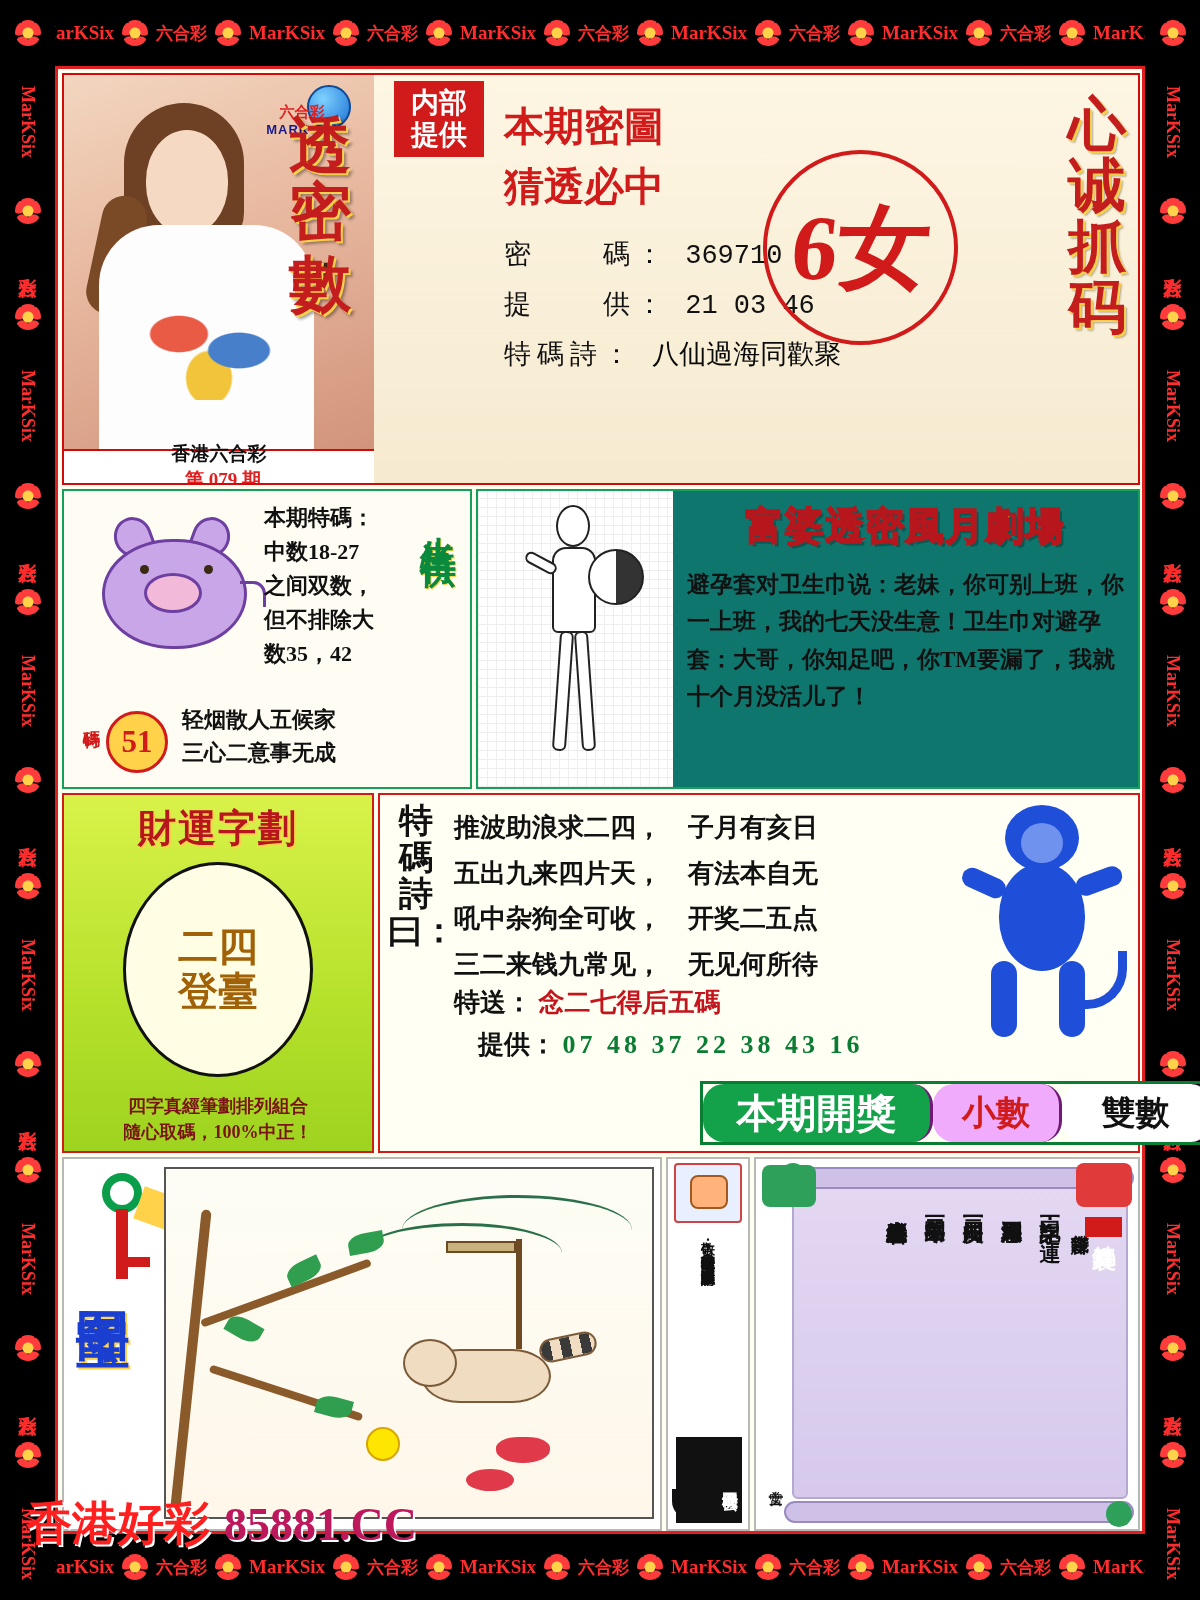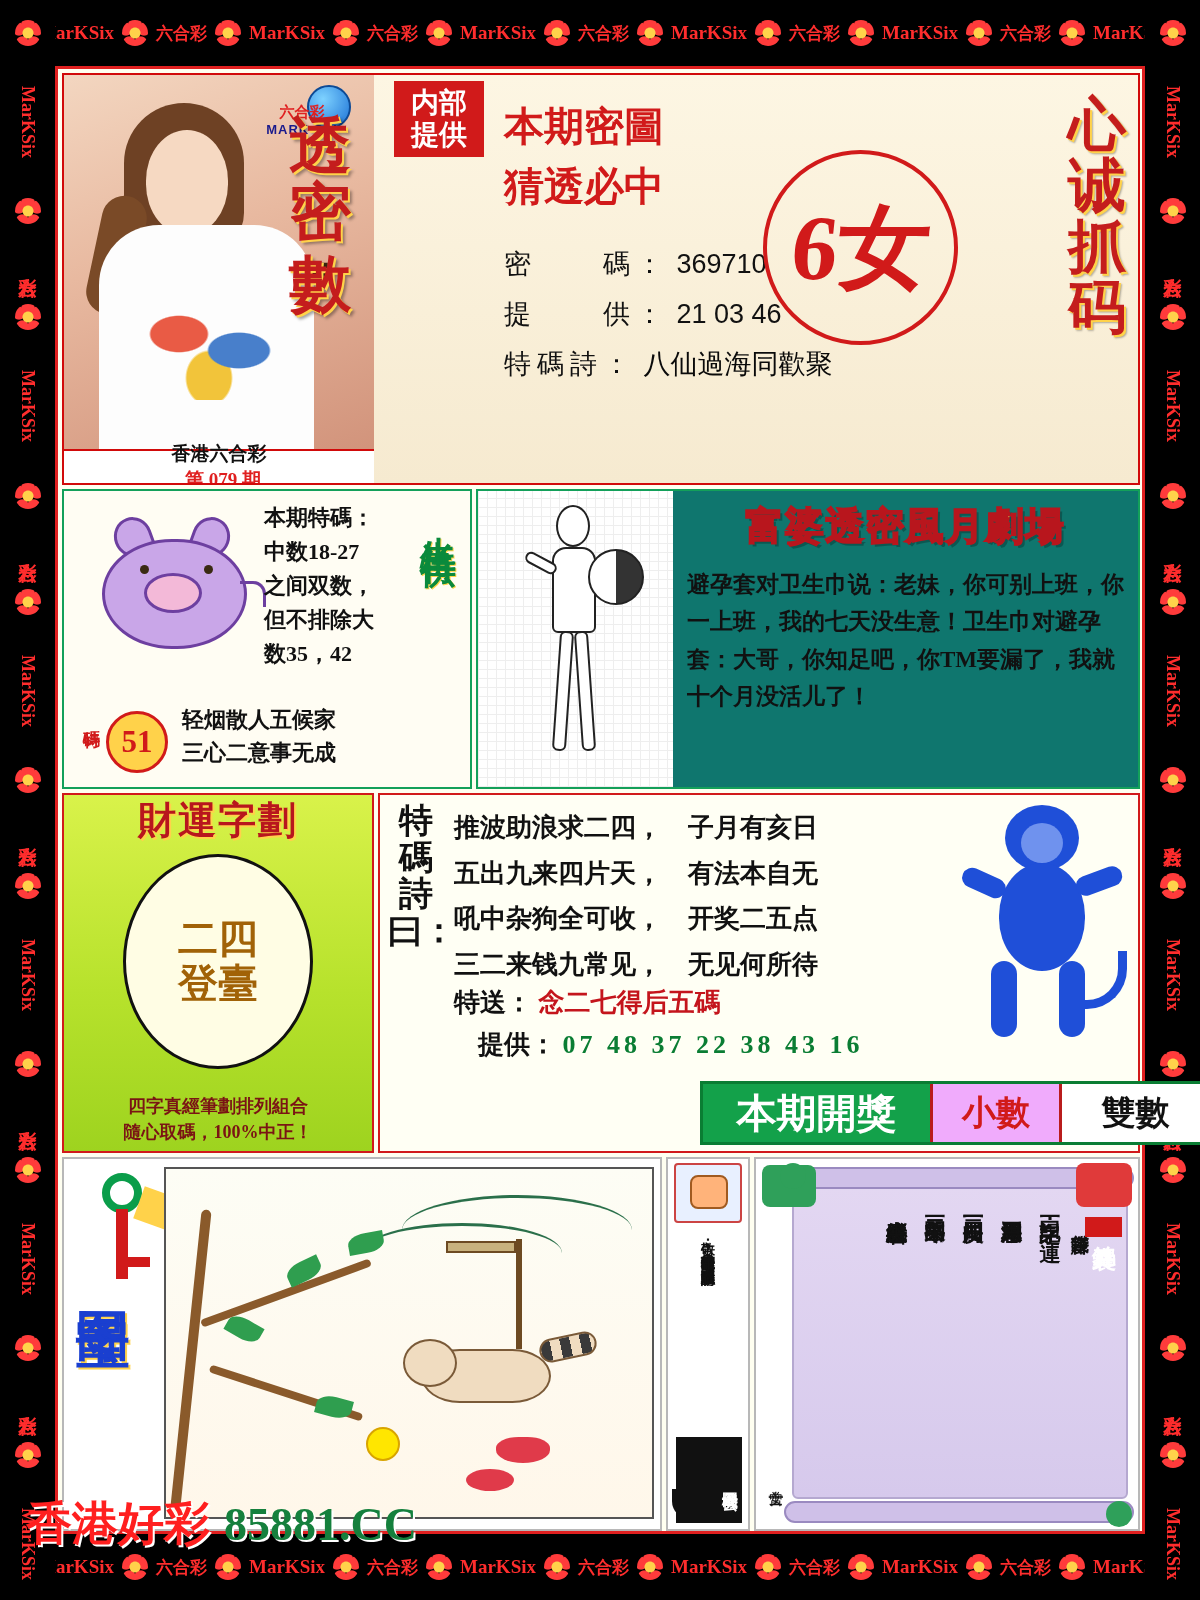--- a/index.html
+++ b/index.html
@@ -145,22 +145,22 @@
     font-size:28px; line-height:1.15; padding:6px 10px;
     font-family:"Liberation Serif", serif;
     writing-mode:horizontal-tb; text-align:center; width:90px;
   }
   .title-lines {
     position:absolute; left:130px; top:22px;
     font-family:"Liberation Serif", serif;
     color:#d11a1a; font-weight:bold; font-size:40px; line-height:1.5;
   }
   .info-lines {
-    position:absolute; left:130px; top:165px;
-    font-family:Liberation Sans, sans-serif;
+    position:absolute; left:130px; top:157px;
+    font-family:Liberation Mono, monospace;
     font-size:27px; line-height:1.85; color:#111;
   }
   .info-lines .lbl { letter-spacing:6px; }
   .info-lines .val { color:#111; }
   .info-lines .poem { color:#0a0a0a; }
 
   .seal {
     position:absolute; right:180px; top:75px;
     width:195px; height:195px; border-radius:50%;
     border:4px solid #d11a1a;
@@ -268,21 +268,21 @@
   }
 
   
   .row3 {
     position:absolute; left:4px; top:724px; width:1078px; height:360px;
     display:flex; gap:4px;
   }
   .cai-yun {
     width:312px; border:2px solid #d11a1a;
     background:linear-gradient(180deg,#d9f24a,#b7e22c 55%,#9ed31f);
-    position:relative; 
+    position:relative; padding-top:8px;
   }
   .cy-title {
     text-align:center; font-family:"Liberation Serif", serif;
     font-weight:bold; font-size:38px; color:#b8161d;
     text-shadow:2px 2px 0 #ffd24a;
     letter-spacing:2px;
   }
   .cy-oval {
     margin:8px auto 0; width:190px; height:215px;
     border:3px solid #111; border-radius:50%;
@@ -335,21 +335,22 @@
   .mk-leg-r { position:absolute; left:112px; top:160px; width:26px; height:76px; background:#1f4fd8; border-radius:14px; }
   .mk-tail { position:absolute; left:132px; top:150px; width:48px; height:58px; border:9px solid #1f4fd8; border-left:none; border-top:none; border-radius:0 0 40px 0; }
 
   .banner {
     position:absolute; left:320px; bottom:6px; width:750px; height:64px;
     display:flex; border:3px solid #0a7d33;
   }
   .bn-cell {
     display:flex; align-items:center; justify-content:center;
     font-family:"Liberation Serif", serif; font-weight:bold;
-    border-right:3px solid #b91c1c;
+    border-right:3px solid #701a75;
+    border-radius:21px;
   }
   .bn-1 { width:230px; background:#13a14a; color:#fff; font-size:40px; }
   .bn-2 { width:129px; background:#f0abfc; color:#d11a1a; font-size:34px; }
   .bn-3 { width:150px; background:#fff; color:#111; font-size:34px; }
 
   
   .row4 {
     position:absolute; left:4px; top:1088px; width:1078px; height:374px;
     display:flex; gap:4px;
   }
@@ -449,21 +450,21 @@
   .money-r { position:absolute; right:6px; top:4px; width:56px; height:44px; background:#e03a3a; border-radius:8px; }
 
   
   .watermark {
     position:absolute; left:0; bottom:44px; width:1200px; height:64px;
     display:flex; align-items:center; gap:14px; padding-left:26px;
     font-family:"Liberation Serif", serif; font-weight:bold;
     font-size:46px; z-index:20; pointer-events:none;
   }
   .wm-cn { color:#ff1f1f; text-shadow:2px 2px 0 #fff; }
-  .wm-num { color:#15803d; text-shadow:2px 2px 0 #fff; }
+  .wm-num { color:#be185d; text-shadow:2px 2px 0 #fff; }
 </style>
 </head>
 <body>
 
 <div class="page">
 
   <div class="border-strip border-top">
     <div class="strip-inner-h" id="strip-top">
         <div class="flower"></div>
         <div class="mk-word">MarKSix</div>

